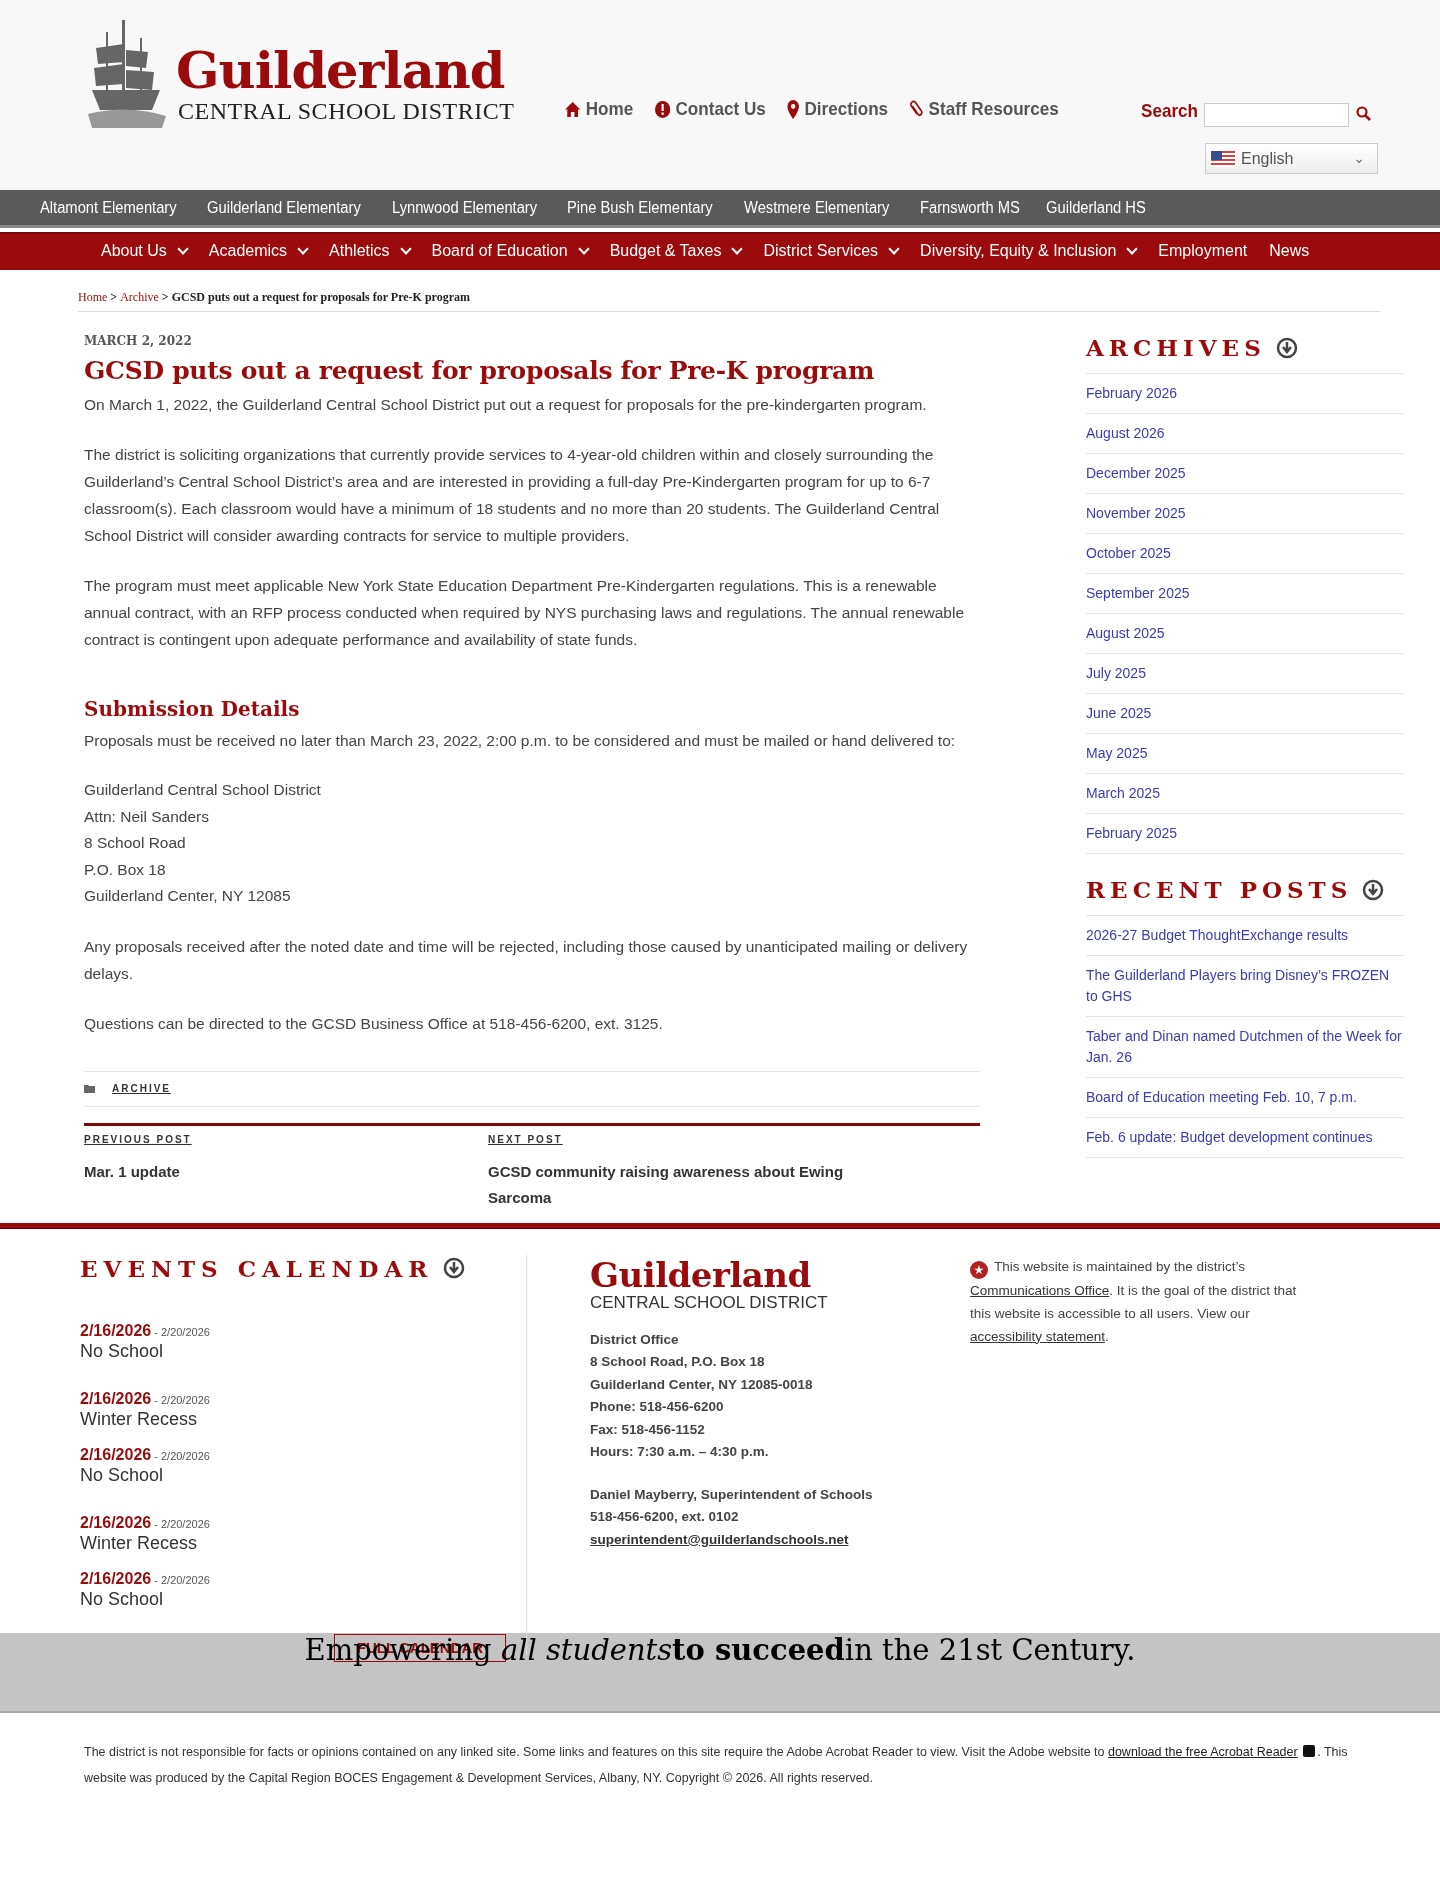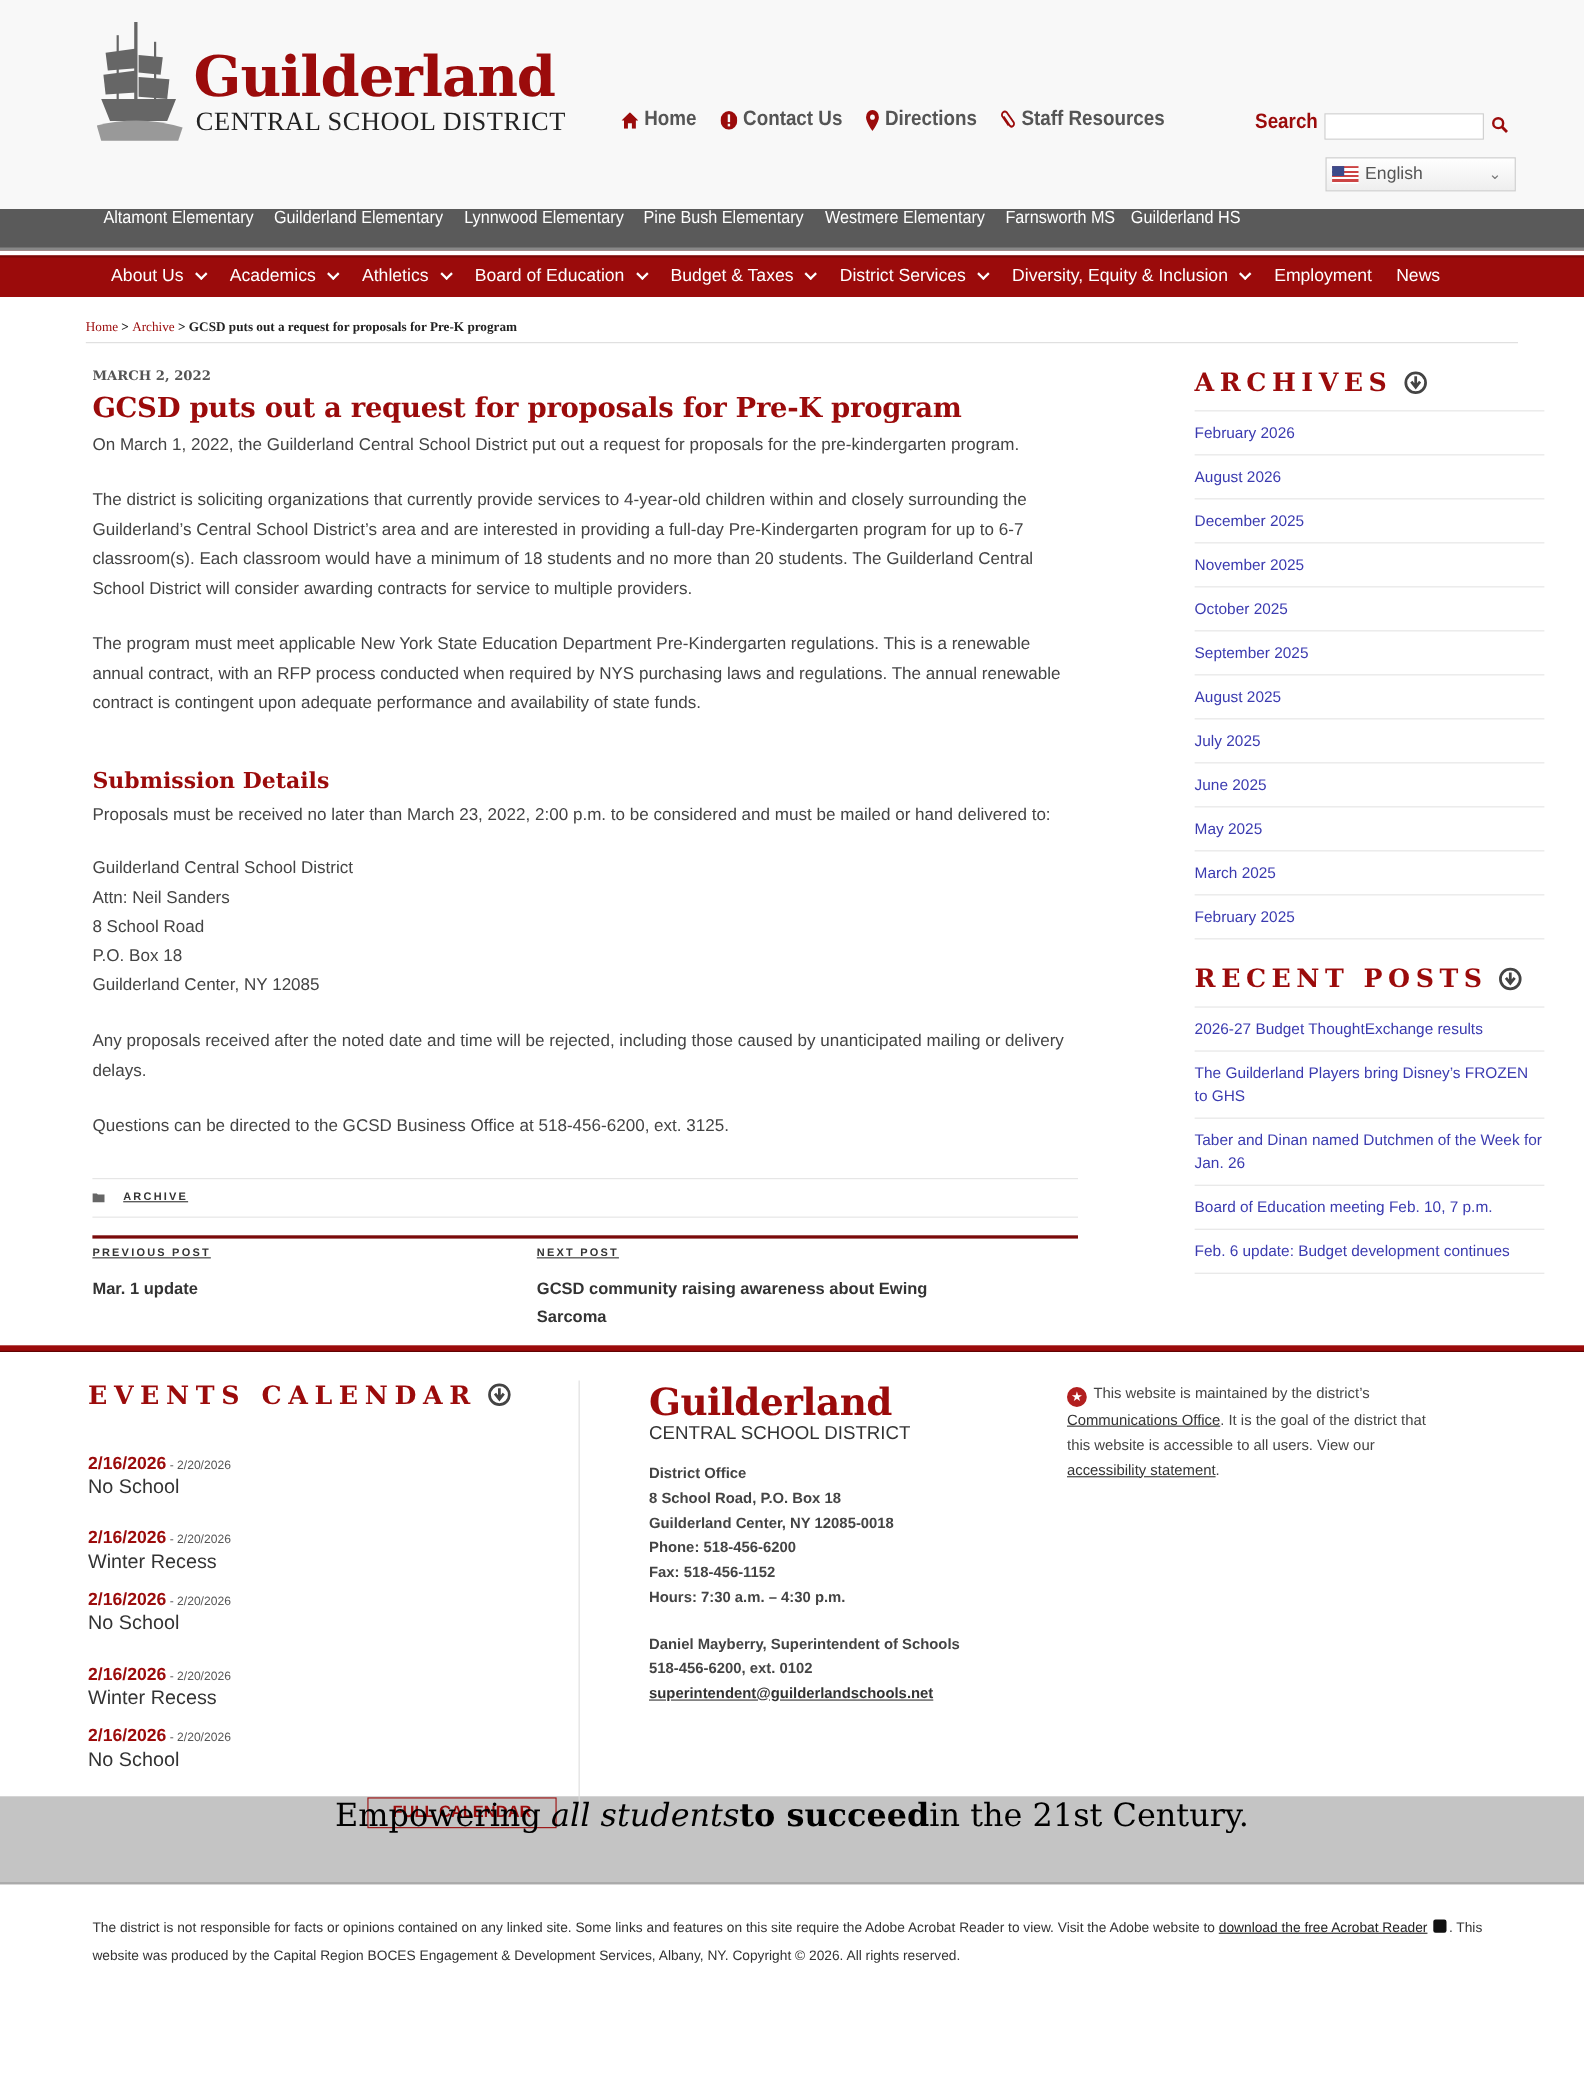--- a/index.html
+++ b/index.html
@@ -13,21 +13,21 @@
   .utility { position: absolute; left: 565px; top: 98px; display: flex; gap: 24px; font-family: "Liberation Sans", sans-serif; font-weight: bold; font-size: 19px; color: #555; transform: scaleX(0.9); transform-origin: left; }
   .utility .u-item { display: flex; align-items: center; gap: 6px; }
   .utility svg { fill: #9b0b0b; }
   .search-label { position: absolute; left: 1141px; top: 100px; font-weight: bold; font-size: 19px; color: #9b0b0b; transform: scaleX(0.9); transform-origin: left; }
   .search-input { position: absolute; left: 1204px; top: 103px; width: 145px; height: 24px; border: 1px solid #ccc; background: #fff; }
   .search-btn { position: absolute; left: 1356px; top: 106px; }
   .lang { position: absolute; left: 1205px; top: 143px; width: 173px; height: 31px; border: 1px solid #ccc; background: linear-gradient(#fff,#eee); display: flex; align-items: center; padding-left: 5px; font-size: 16px; color: #555; }
   .lang .flag { width: 24px; height: 16px; margin-right: 6px; background: repeating-linear-gradient(#c44 0 2px, #fff 2px 4px); position: relative; }
   .lang .flag::before { content: ""; position: absolute; left: 0; top: 0; width: 11px; height: 9px; background: #3b4a8a; }
   .lang .chev { position: absolute; right: 12px; top: 6px; color: #777; font-size: 14px; }
-  .schools-nav { background: #5a5a5a; height: 38px; display: flex; padding-left: 94px; gap: 6px; border-bottom: 3px solid #888; }
+  .schools-nav { background: #5a5a5a; height: 38px; display: flex; align-items: center; padding-left: 40px; gap: 18px; border-bottom: 3px solid #888; }
   .schools-nav a { color: #fff; font-size: 16px; transform: scaleX(0.92); transform-origin: left; display: inline-block; }
   .main-nav { background: #9b0b0b; height: 42px; display: flex; align-items: center; padding-left: 101px; gap: 22px; border-top: 4px solid #fff; box-shadow: inset 0 2px 0 #7a0808; }
   .main-nav .m-item { color: #fff; font-size: 16px; display: flex; align-items: center; gap: 8px; }
   .main-nav .chev { width: 8px; height: 8px; border-right: 2px solid #fff; border-bottom: 2px solid #fff; transform: rotate(45deg); margin-top: -4px; margin-left: 4px; }
   .breadcrumb { margin: 20px 0 0 78px; font-family: "Liberation Serif", serif; font-size: 12px; color: #222; padding-bottom: 6px; border-bottom: 1px solid #ddd; width: 1302px; }
   .breadcrumb .bc-link { color: #9b0b0b; }
   .breadcrumb b { font-weight: bold; }
   .content { display: flex; padding-left: 84px; margin-top: 22px; gap: 48px; }
   .article { width: 896px; }
   .post-date { font-family: "DejaVu Serif", serif; font-weight: bold; font-size: 12px; color: #555; }

